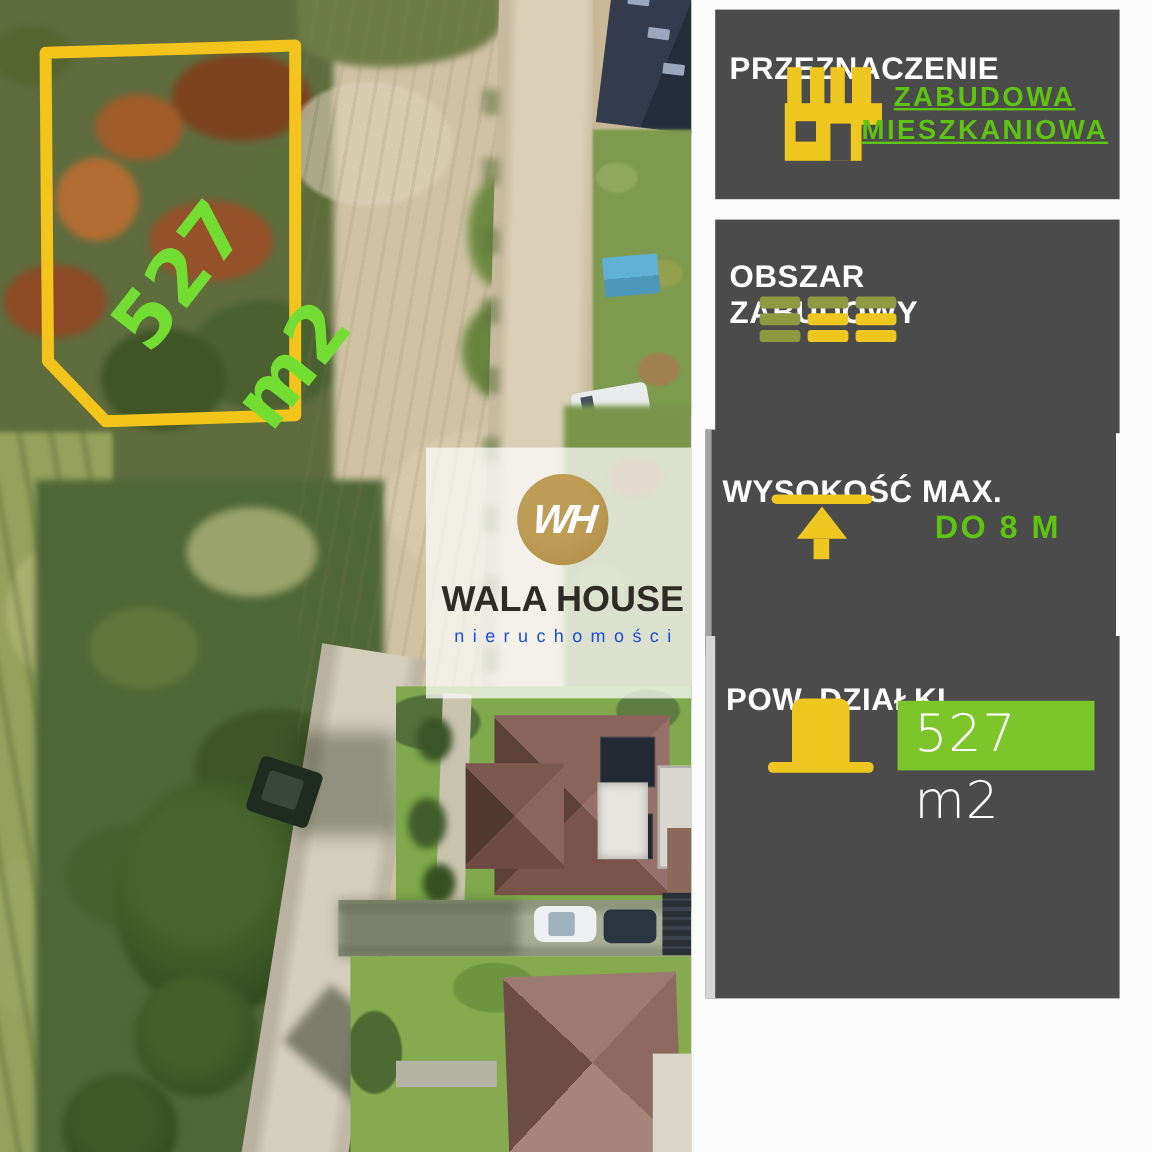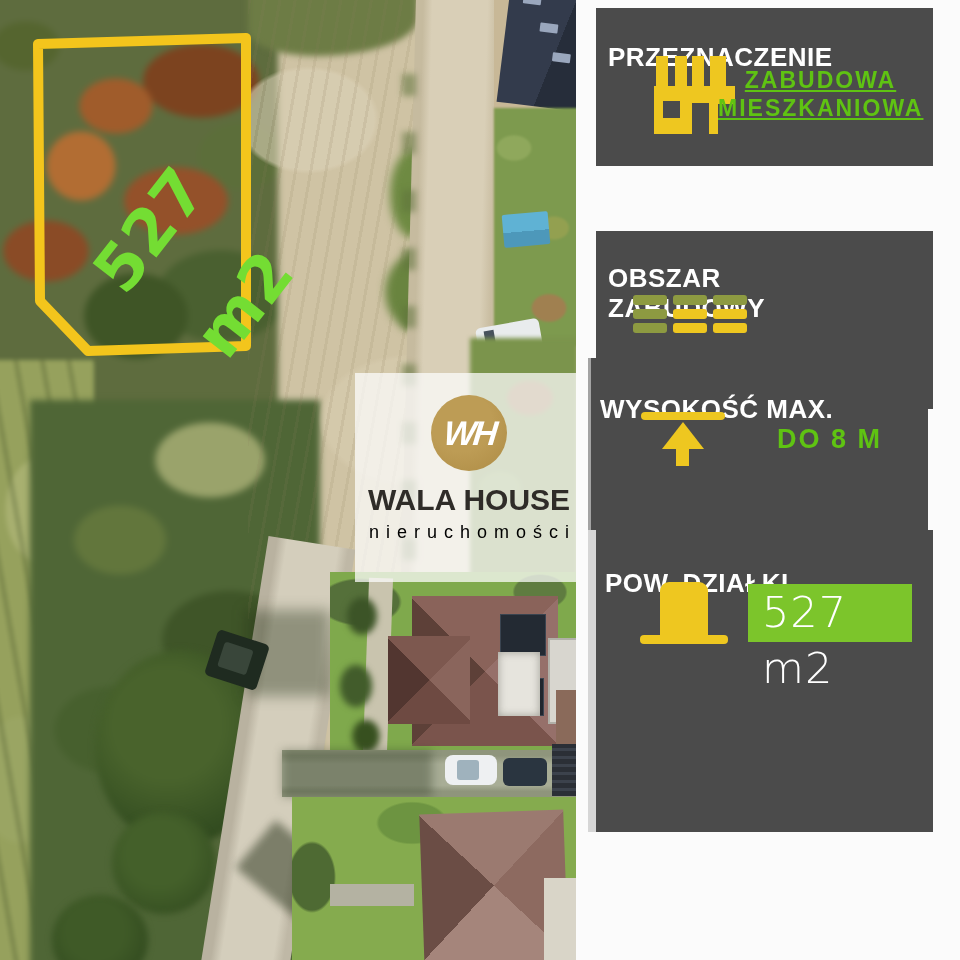--- a/index.html
+++ b/index.html
@@ -157,27 +157,27 @@
 
   
   .watermark{left:355px;top:373px;width:228px;height:209px;z-index:40;
     background:rgba(252,252,252,.74);display:flex;flex-direction:column;align-items:center;}
   .wm-circle{margin-top:22px;width:76px;height:76px;border-radius:50%;
     background:radial-gradient(circle at 40% 35%,#bd9c55 0 45%,#ad8b44 100%);
     display:flex;align-items:center;justify-content:center;}
   .wm-monogram{font-style:italic;font-weight:bold;font-size:34px;letter-spacing:-3px;color:#ffffff;
     font-family:"Liberation Sans",sans-serif;transform:skewX(-6deg);}
   .wm-brand{margin-top:12px;font-size:30px;font-weight:bold;letter-spacing:0px;color:#2f2c28;white-space:nowrap;}
-  .wm-tagline{margin-top:5px;font-size:18px;letter-spacing:7px;padding-left:7px;color:#000000;}
+  .wm-tagline{margin-top:5px;font-size:15px;letter-spacing:7px;padding-left:7px;color:#1d4ed8;}
 
   
   .panel{position:absolute;left:596px;width:337px;background:#4b4b4b;color:#ffffff;}
   .panel.p1{top:8px;height:158px;}
-  .panel.p2{top:183px;height:178px;margin-top:48px;}
-  .panel.p3{top:358px;height:188px;border-left:3px solid #a3a3a3;margin-left:-8px;}
+  .panel.p2{top:183px;height:178px;}
+  .panel.p3{top:358px;height:188px;border-left:5px solid #a3a3a3;margin-left:-8px;}
   .panel.p4{top:530px;height:302px;border-left:8px solid #d6d6d6;margin-left:-8px;}
   .pt{position:absolute;font-weight:bold;font-size:26px;letter-spacing:.5px;color:#fff;line-height:30px;}
   .p1 .pt{left:12px;top:12px;}
   .p2 .pt{left:12px;top:10px;}
   .p3 .pt{left:9px;top:14px;}
   .p4 .pt{left:9px;top:16px;}
   .pv{position:absolute;color:#5fc312;font-weight:bold;}
   .v1{right:10px;top:58px;width:205px;text-align:center;font-size:23px;line-height:28px;letter-spacing:2px;text-decoration:underline;}
   .v2{left:182px;top:64px;font-size:27px;letter-spacing:1px;}
   .v3{left:186px;top:66px;font-size:27px;letter-spacing:2px;}

